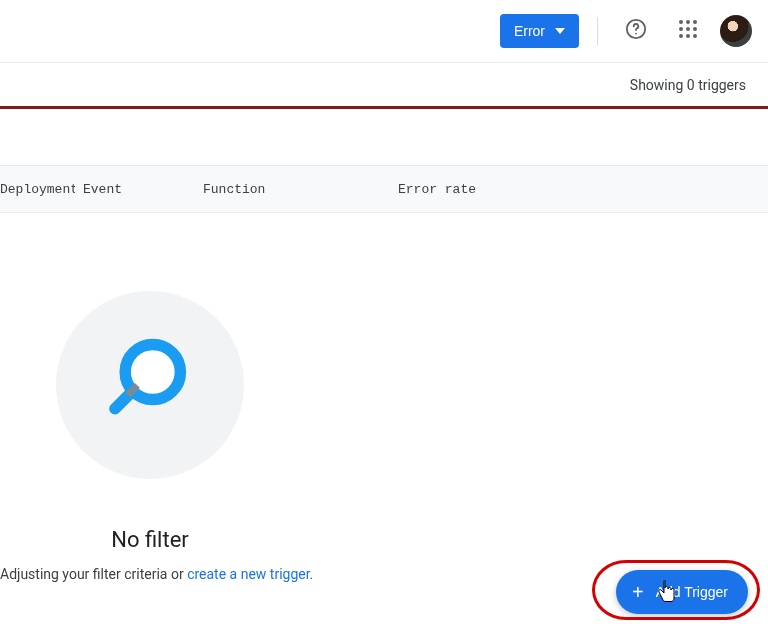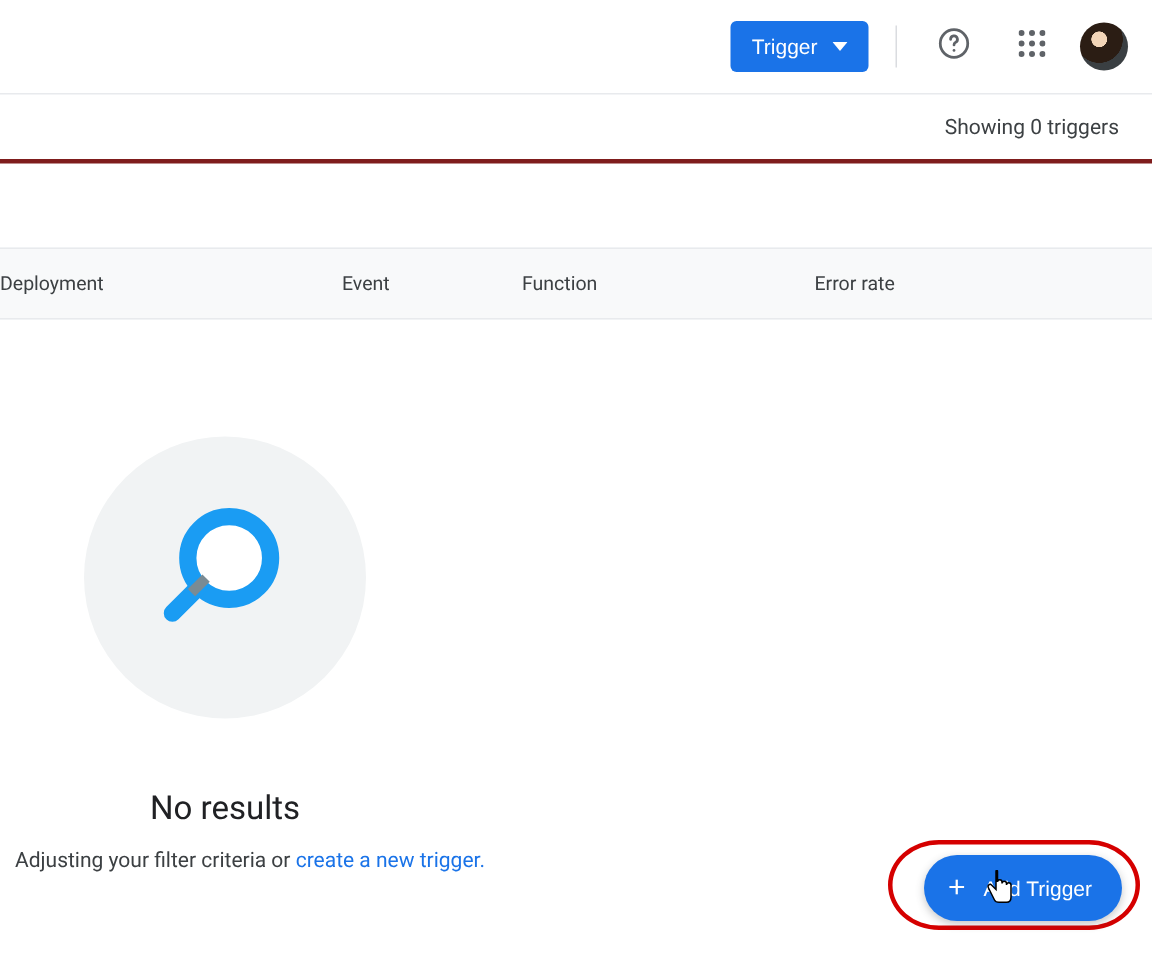--- a/index.html
+++ b/index.html
@@ -84,23 +84,23 @@
   .table-header {
     height: 48px;
     background: #f8f9fa;
     border-top: 1px solid #e8eaed;
     border-bottom: 1px solid #e8eaed;
     display: flex;
     align-items: center;
     font-size: 13px;
     color: #3c4043;
   }
-  .th { padding: 0 8px; }
+  .th { padding: 0 8px; font-family: Liberation Mono, monospace; }
   .th.deployment { width: 75px; overflow: hidden; white-space: nowrap; padding-left: 0; }
-  .th.event     { margin-left: 145px; width: 120px; }
+  .th.event     { width: 120px; }
   .th.function  { margin-left: 0; width: 120px; }
   .th.error     { margin-left: 75px; width: 120px; }
 
   
   .empty-state {
     margin-top: 78px;
     padding-left: 0;
     width: 300px;
     text-align: center;
   }
@@ -119,21 +119,21 @@
     font-weight: 400;
     color: #202124;
     margin-top: 48px;
   }
   .no-results-sub {
     font-size: 14px;
     color: #3c4043;
     margin-top: 14px;
     white-space: nowrap;
     text-align: left;
-    padding-left: 10px;
+    padding-left: 0;
   }
   .no-results-sub a {
     color: #1a73e8;
     text-decoration: none;
   }
 
   
   .fab-wrap {
     position: absolute;
     right: 20px;
@@ -173,21 +173,21 @@
     right: 72px;
     bottom: 8px;
     pointer-events: none;
   }
 </style>
 </head>
 <body>
 
 <div class="topbar">
   <button class="deploy-btn">
-    <span>Trigger</span>
+    <span>Error</span>
     <span class="arrow">
       <svg width="10" height="6" viewBox="0 0 10 6">
           <path d="M0 0 L5 6 L10 0 Z" fill="#fff"></path>
         </svg>
     </span>
   </button>
   <div class="divider"></div>
   <div class="icon-btn">
     <span>
       <svg width="22" height="22" viewBox="0 0 24 24" fill="none" stroke="#5f6368" stroke-width="2">
@@ -233,21 +233,21 @@
 <div class="empty-state">
   <div class="magnifier-bg">
     <span>
       <svg width="115" height="115" viewBox="0 0 100 100">
         <circle cx="52" cy="40" r="24" fill="#fff" stroke="#1a9cf3" stroke-width="10"></circle>
         <rect x="12" y="72" width="32" height="10" rx="5" transform="rotate(-45 12 72)" fill="#1a9cf3"></rect>
         <rect x="28" y="58" width="12" height="6" transform="rotate(-45 28 58)" fill="#7a8b94"></rect>
       </svg>
     </span>
   </div>
-  <div class="no-results-title">No results</div>
+  <div class="no-results-title">No filter</div>
   <div class="no-results-sub">
     <span>Adjusting your filter criteria or </span><a href="#">create a new trigger.</a>
   </div>
 </div>
 
 <div class="fab-highlight"></div>
 <div class="fab-wrap">
   <button class="add-trigger-btn">
     <span class="plus">+</span>
     <span>Add Trigger</span>

